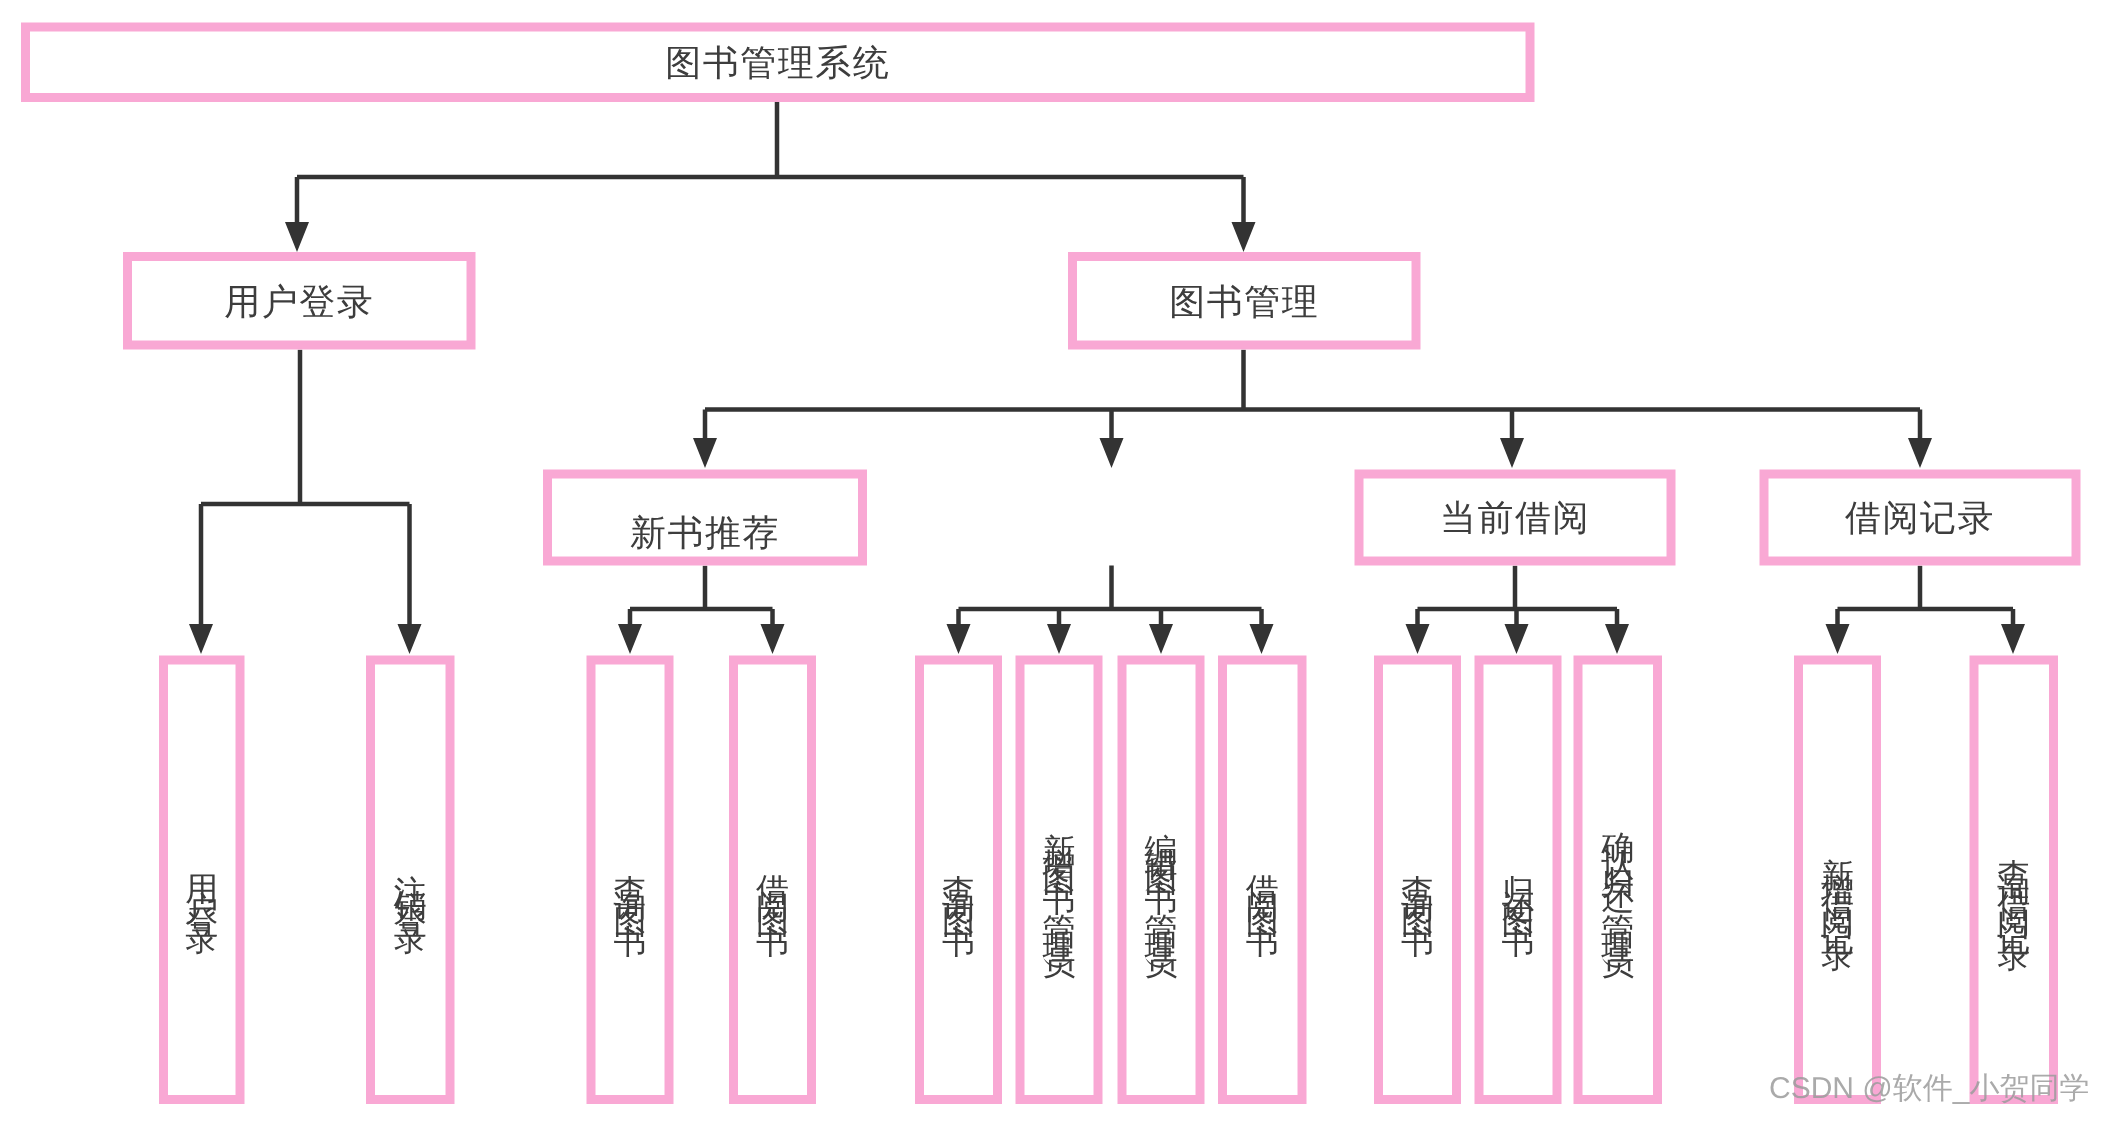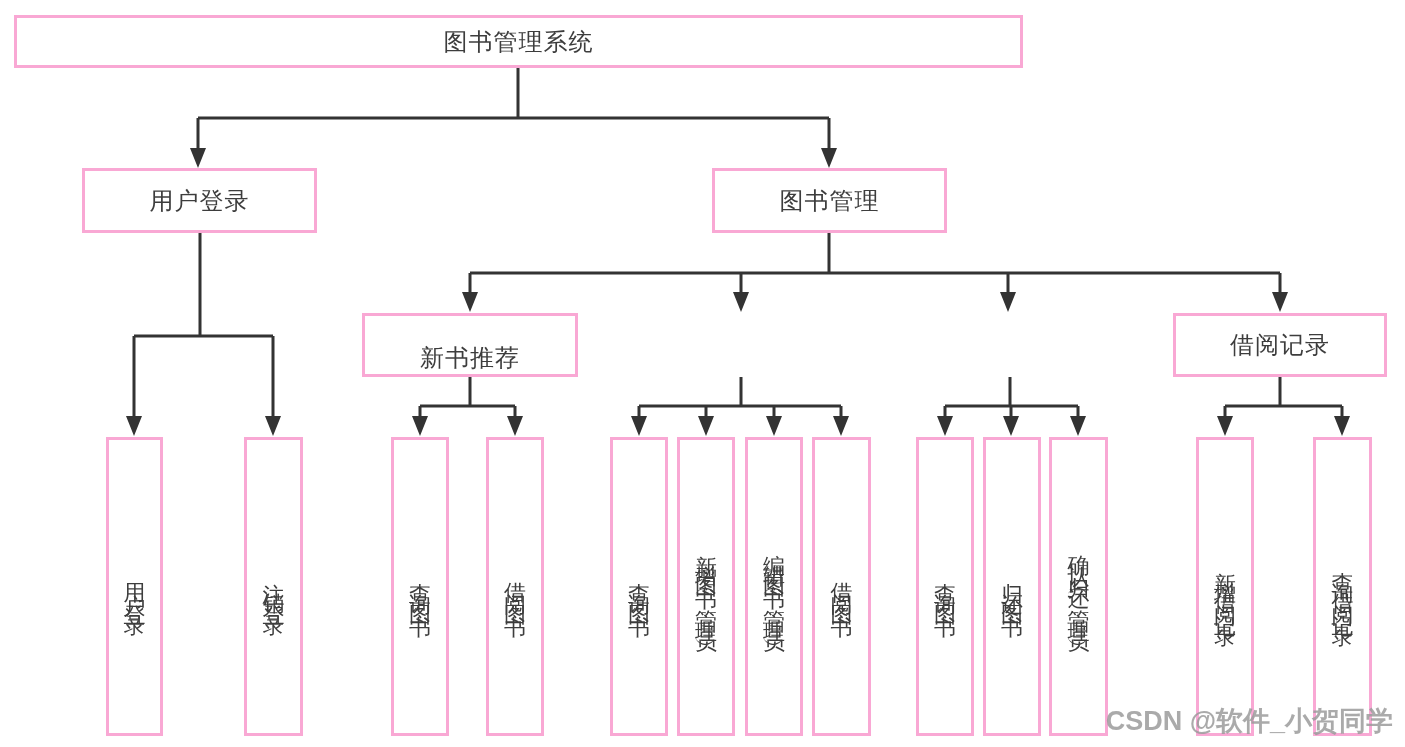--- a/index.html
+++ b/index.html
@@ -15,21 +15,21 @@
   #connectors {
     position: absolute;
     left: 0; top: 0;
     width: 1405px; height: 747px;
     z-index: 1;
   }
   .box {
     position: absolute;
     box-sizing: border-box;
     background: #ffffff;
-    border: 3px solid #f9a8d4;
+    border: 6px solid #f9a8d4;
     display: flex;
     align-items: center;
     justify-content: center;
     z-index: 2;
   }
   .hlabel {
     font-size: 24px;
     letter-spacing: 1px;
     color: #3d3d3d;
     white-space: nowrap;
@@ -40,24 +40,23 @@
     font-size: 22px;
     line-height: 1;
     letter-spacing: 11px;
     color: #3d3d3d;
   }
   #watermark {
     position: absolute;
     right: 12px;
     bottom: 8px;
     z-index: 5;
-    font-size: 27px;
+    font-size: 20px;
     color: rgba(155, 155, 155, 0.85);
     white-space: nowrap;
-    font-weight: bold;
   }
 </style>
 </head>
 <body>
 
 <div id="stage">
 
   <svg id="connectors" viewBox="0 0 1405 747" xmlns="http://www.w3.org/2000/svg" aria-hidden="true">
     <path fill="none" stroke="#333333" stroke-width="3" d="
       M518,68 V118 M198,118 H829 M198,118 V150 M829,118 V150
@@ -95,20 +94,23 @@
 
   <div class="box" style="left:82px; top:168px; width:235px; height:65px;">
     <span class="hlabel">用户登录</span>
   </div>
   <div class="box" style="left:712px; top:168px; width:235px; height:65px;">
     <span class="hlabel">图书管理</span>
   </div>
 
   <div class="box" style="left:362px; top:313px; width:216px; height:64px;align-items:flex-end;">
     <span class="hlabel">新书推荐</span>
+  </div>
+  <div class="box" style="left:903px; top:313px; width:214px; height:64px;">
+    <span class="hlabel">当前借阅</span>
   </div>
   <div class="box" style="left:1173px; top:313px; width:214px; height:64px;">
     <span class="hlabel">借阅记录</span>
   </div>
 
   <div class="box leaf" style="left:106px; top:437px; width:57px; height:299px;">
     <span class="vlabel">用户登录</span>
   </div>
   <div class="box leaf" style="left:244px; top:437px; width:59px; height:299px;">
     <span class="vlabel">注销登录</span>

